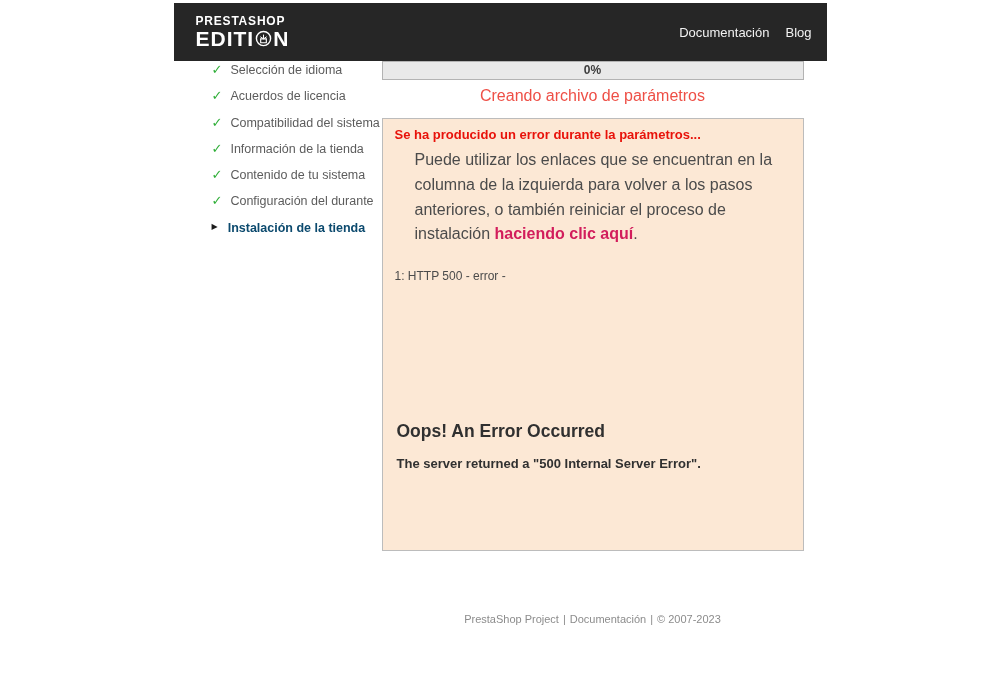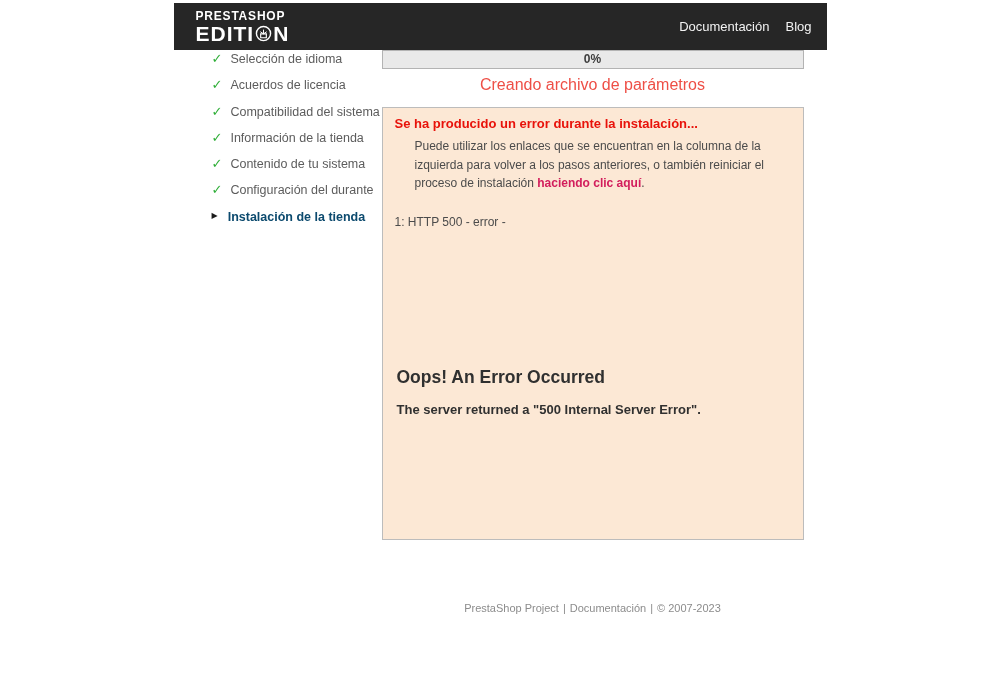--- a/index.html
+++ b/index.html
@@ -8,21 +8,21 @@
     width: 1000px; height: 689px;
     background: #ffffff;
     font-family: "Liberation Sans", "DejaVu Sans", sans-serif;
   }
   .container {
     width: 653px;
     margin: 3px auto 0 auto;
   }
   
   .topbar {
-    height: 47px;
+    height: 58px;
     background: #262626;
     display: flex;
     align-items: center;
     justify-content: space-between;
     padding: 0 15px 0 22px;
   }
   .logo { display: flex; flex-direction: column; line-height: 1; cursor: default; }
   .logo-line1 {
     color: #fff; font-weight: bold; font-size: 12px; letter-spacing: 0.8px;
   }
@@ -89,21 +89,21 @@
     overflow: hidden;
   }
   .error-title {
     font-size: 13px;
     font-weight: bold;
     color: #e8120a;
   }
   .error-body {
     margin: 6px 0 0 20px;
     max-width: 402px;
-    font-size: 12px;
+    font-size: 16px;
     line-height: 1.55;
     color: #4b4b4b;
   }
   .error-body .retry-link {
     color: #d21d5c; font-weight: bold; text-decoration: none; cursor: pointer;
   }
   .error-line {
     margin-top: 22px;
     font-size: 12px;
     color: #4b4b4b;
@@ -201,21 +201,21 @@
 
       <div class="main-col">
 
         <div class="progress">
           <span>0%</span>
         </div>
 
         <div class="status-text">Creando archivo de parámetros</div>
 
         <div class="error-panel">
-          <div class="error-title">Se ha producido un error durante la instalación...</div>
+          <div class="error-title">Se ha producido un error durante la parámetros...</div>
 
           <div class="error-body">
             <span>Puede utilizar los enlaces que se encuentran en la columna de la izquierda para volver a los pasos anteriores, o también reiniciar el proceso de instalación </span><a class="retry-link">haciendo clic aquí</a><span>.</span>
           </div>
 
           <div class="error-line">1: HTTP 500 - error -</div>
 
           <div class="oops-title">Oops! An Error Occurred</div>
           <div class="oops-subtitle">The server returned a "500 Internal Server Error".</div>
 

